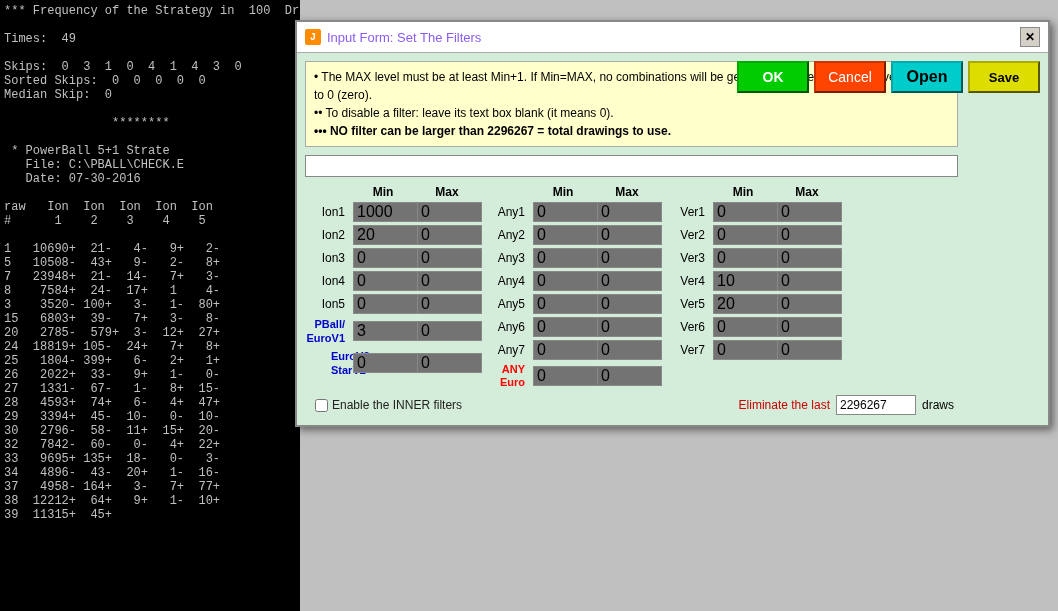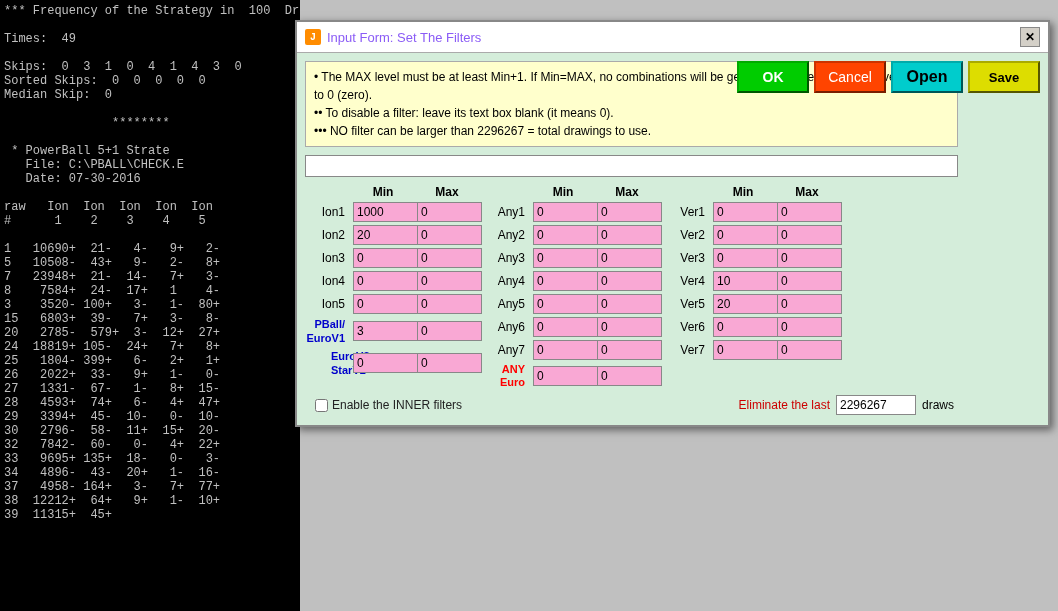--- a/index.html
+++ b/index.html
@@ -92,21 +92,21 @@
       background: #ffffcc;
       border: 1px solid #aaa;
       padding: 6px 8px;
       margin-bottom: 8px;
       font-family: Arial, sans-serif;
       font-size: 12px;
       line-height: 1.5;
     }
 
     .info-box .bold {
-      font-weight: normal;
+      font-weight: bold;
     }
 
     
     .discard-input {
       width: 100%;
       height: 22px;
       border: 1px solid #888;
       background: white;
       margin-bottom: 8px;
       padding: 2px 4px;
@@ -169,24 +169,24 @@
     .row-label {
       text-align: right;
       padding-right: 4px;
       font-weight: normal;
     }
 
     .filter-input {
       width: 65px;
       height: 20px;
       border: 1px solid #888;
-      background: #f9a8d4;
+      background: #737373;
       text-align: left;
       padding: 1px 3px;
-      font-size: 12px;
+      font-size: 16px;
     }
 
     
     .bottom-row {
       display: flex;
       align-items: center;
       justify-content: space-between;
       padding: 6px 4px 2px 4px;
       font-family: Arial, sans-serif;
       font-size: 12px;

